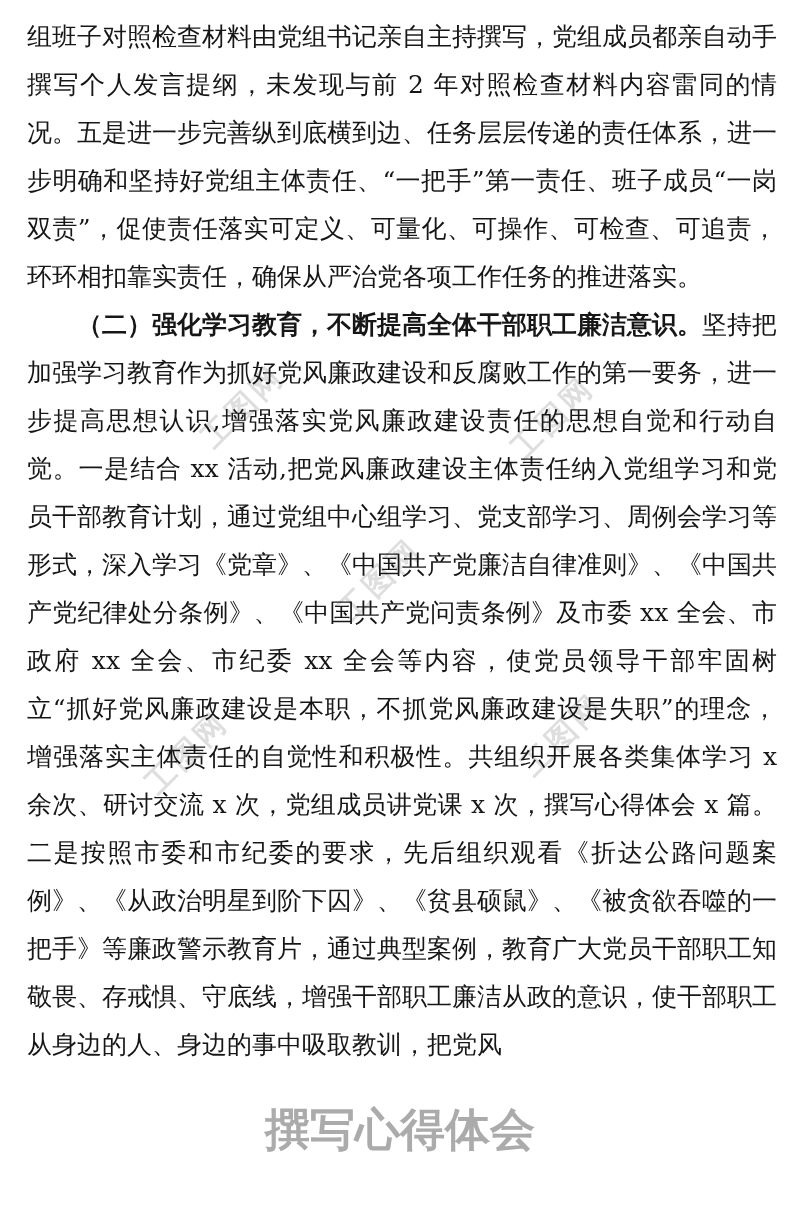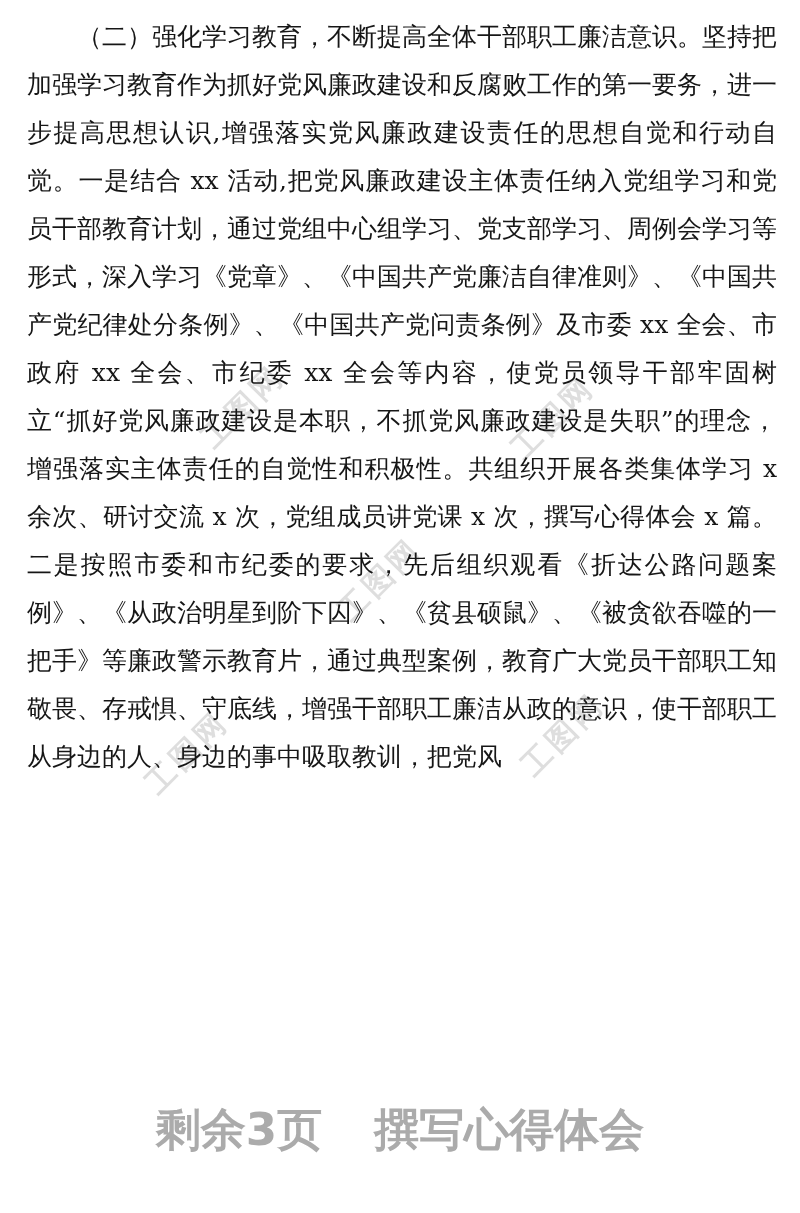--- a/index.html
+++ b/index.html
@@ -44,21 +44,21 @@
     text-justify: inter-ideograph;
   }
   .para {
     margin: 0;
     text-align: justify;
   }
   .para.indent {
     text-indent: 2em;
   }
   .run.bold {
-    font-weight: normal;
+    font-weight: bold;
   }
   .page-footer {
     position: absolute;
     top: 1100px;
     left: 0;
     width: 100%;
     z-index: 2;
     display: flex;
     justify-content: center;
     align-items: baseline;
@@ -73,19 +73,19 @@
 
 <div class="page">
   <div class="watermark-layer">
       <div class="watermark" style="left: 243px; top: 407px; color: rgba(0, 0, 0, 0.13);">工图网</div>
       <div class="watermark" style="left: 553px; top: 418px; color: rgba(0, 0, 0, 0.13);">工图网</div>
       <div class="watermark" style="left: 380px; top: 580px; color: rgba(0, 0, 0, 0.13);">工图网</div>
       <div class="watermark" style="left: 187px; top: 753px; color: rgba(0, 0, 0, 0.13);">工图网</div>
       <div class="watermark" style="left: 563px; top: 735px; color: rgba(0, 0, 0, 0.13);">工图网</div>
     </div>
   <div class="document-body">
+      <p class="para"><span class="run">组班子对照检查材料由党组书记亲自主持撰写，党组成员都亲自动手撰写个人发言提纲，未发现与前 2 年对照检查材料内容雷同的情况。五是进一步完善纵到底横到边、任务层层传递的责任体系，进一步明确和坚持好党组主体责任、“一把手”第一责任、班子成员“一岗双责”，促使责任落实可定义、可量化、可操作、可检查、可追责，环环相扣靠实责任，确保从严治党各项工作任务的推进落实。</span></p>
       <p class="para indent"><span class="run bold">（二）强化学习教育，不断提高全体干部职工廉洁意识。</span><span class="run">坚持把加强学习教育作为抓好党风廉政建设和反腐败工作的第一要务，进一步提高思想认识,增强落实党风廉政建设责任的思想自觉和行动自觉。一是结合 xx 活动,把党风廉政建设主体责任纳入党组学习和党员干部教育计划，通过党组中心组学习、党支部学习、周例会学习等形式，深入学习《党章》、《中国共产党廉洁自律准则》、《中国共产党纪律处分条例》、《中国共产党问责条例》及市委 xx 全会、市政府 xx 全会、市纪委 xx 全会等内容，使党员领导干部牢固树立“抓好党风廉政建设是本职，不抓党风廉政建设是失职”的理念，增强落实主体责任的自觉性和积极性。共组织开展各类集体学习 x 余次、研讨交流 x 次，党组成员讲党课 x 次，撰写心得体会 x 篇。二是按照市委和市纪委的要求，先后组织观看《折达公路问题案例》、《从政治明星到阶下囚》、《贫县硕鼠》、《被贪欲吞噬的一把手》等廉政警示教育片，通过典型案例，教育广大党员干部职工知敬畏、存戒惧、守底线，增强干部职工廉洁从政的意识，使干部职工从身边的人、身边的事中吸取教训，把党风</span></p>
     </div>
   <div class="page-footer" style="color: rgb(171, 171, 171);">
-    <span>剩余3页</span>
     <span>撰写心得体会</span>
   </div>
 </div>
 
 </body></html>

